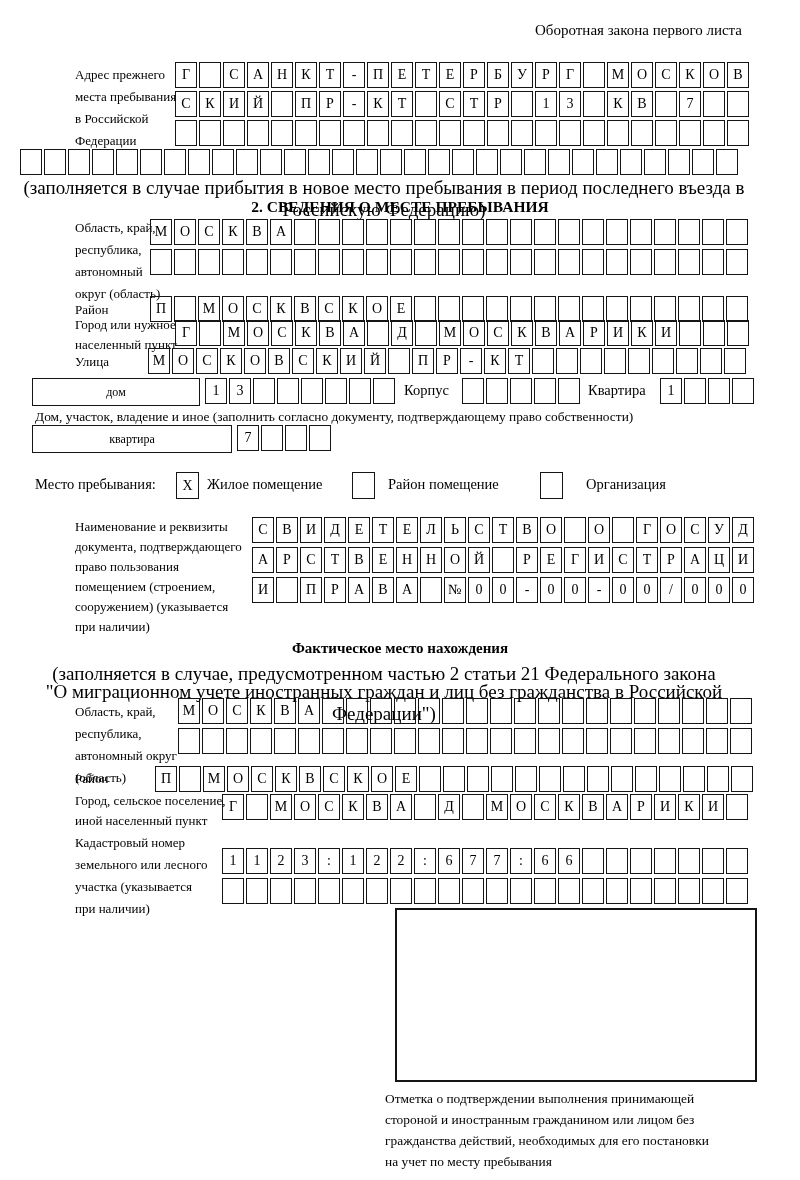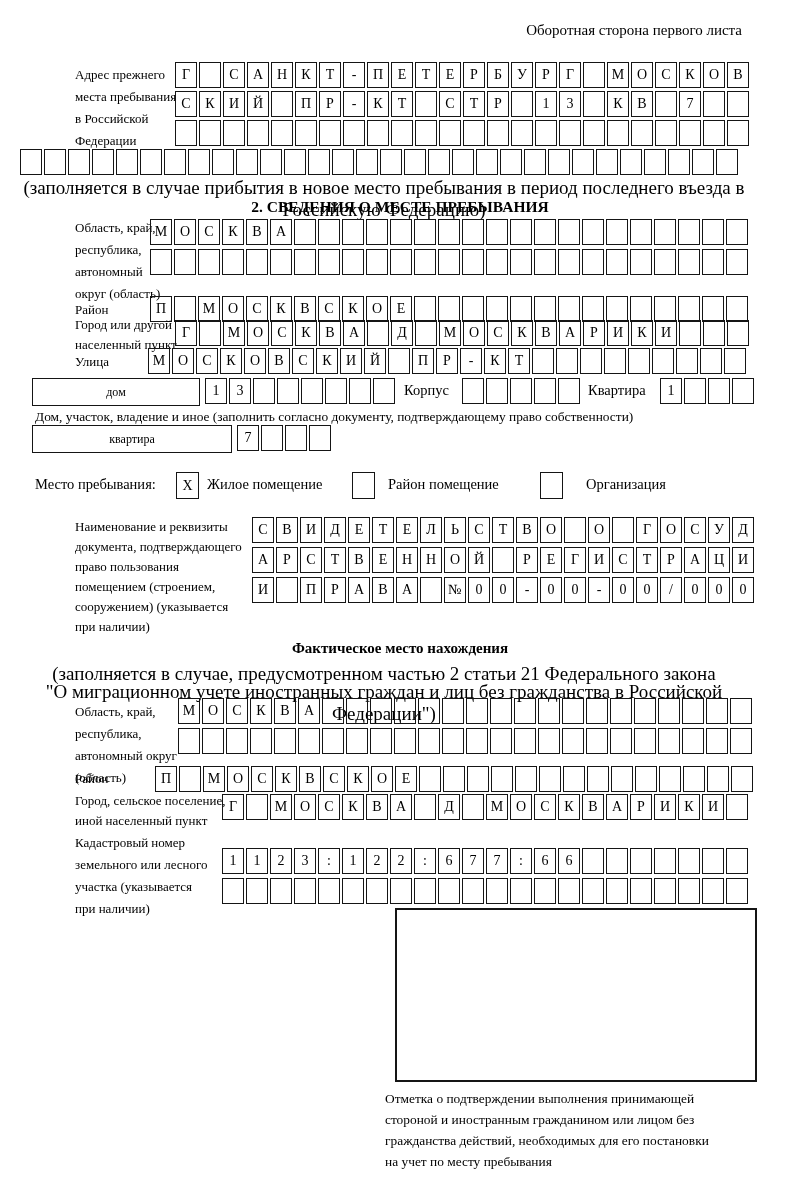--- a/index.html
+++ b/index.html
@@ -18,21 +18,21 @@
   .bigbox{position:absolute;box-sizing:border-box;height:28px;border:1.6px solid #151515;
       display:flex;align-items:center;justify-content:center;font-size:12px;}
   .stamp{position:absolute;border:2px solid #151515;background:#fff;}
   .inl{position:absolute;font-size:14.5px;}
 </style>
 </head>
 <body>
 
 <div class="form">
 
-  <div class="hdr">Оборотная сторона первого листа</div>
+  <div class="hdr">Оборотная закона первого листа</div>
 
   <div class="lbl" style="left:75px;top:64px;width:120px">Адрес прежнего
 места пребывания
 в Российской
 Федерации</div>
   <div class="row" style="left:175px;top:62px">
       <span class="cell">Г</span>
       <span class="cell"></span>
       <span class="cell">С</span>
       <span class="cell">А</span>
@@ -226,21 +226,21 @@
       <span class="cell"></span>
       <span class="cell"></span>
       <span class="cell"></span>
       <span class="cell"></span>
       <span class="cell"></span>
       <span class="cell"></span>
       <span class="cell"></span>
       <span class="cell"></span>
     </div>
 
-  <div class="lbl" style="left:75px;top:315px;width:130px;line-height:20px">Город или другой
+  <div class="lbl" style="left:75px;top:315px;width:130px;line-height:20px">Город или нужное
 населенный пункт</div>
   <div class="row" style="left:175px;top:320px">
       <span class="cell">Г</span>
       <span class="cell"></span>
       <span class="cell">М</span>
       <span class="cell">О</span>
       <span class="cell">С</span>
       <span class="cell">К</span>
       <span class="cell">В</span>
       <span class="cell">А</span>

